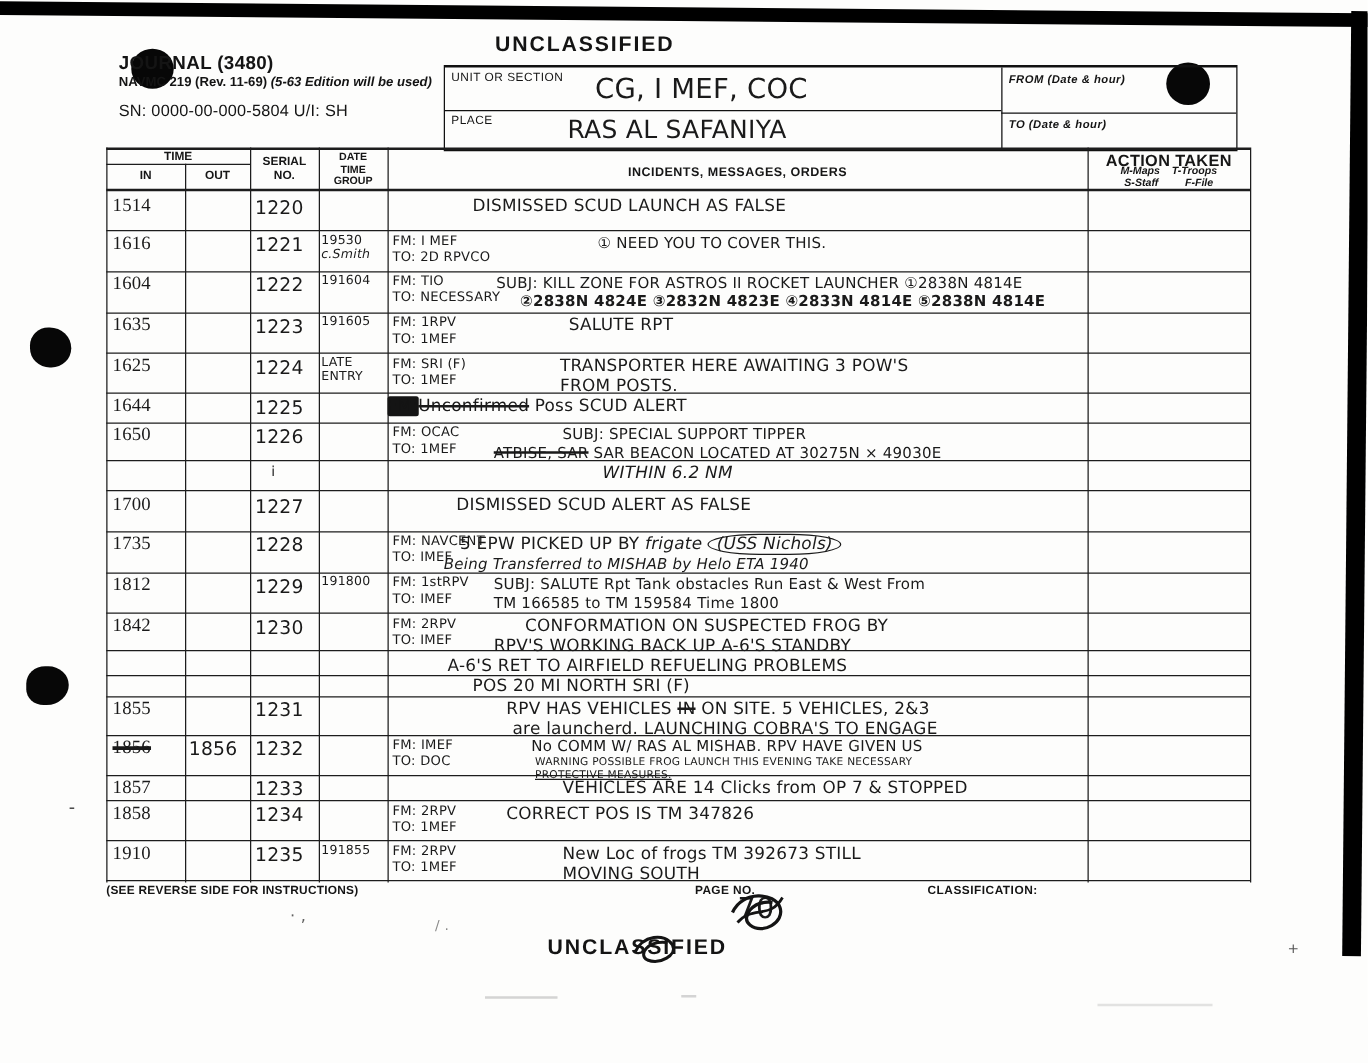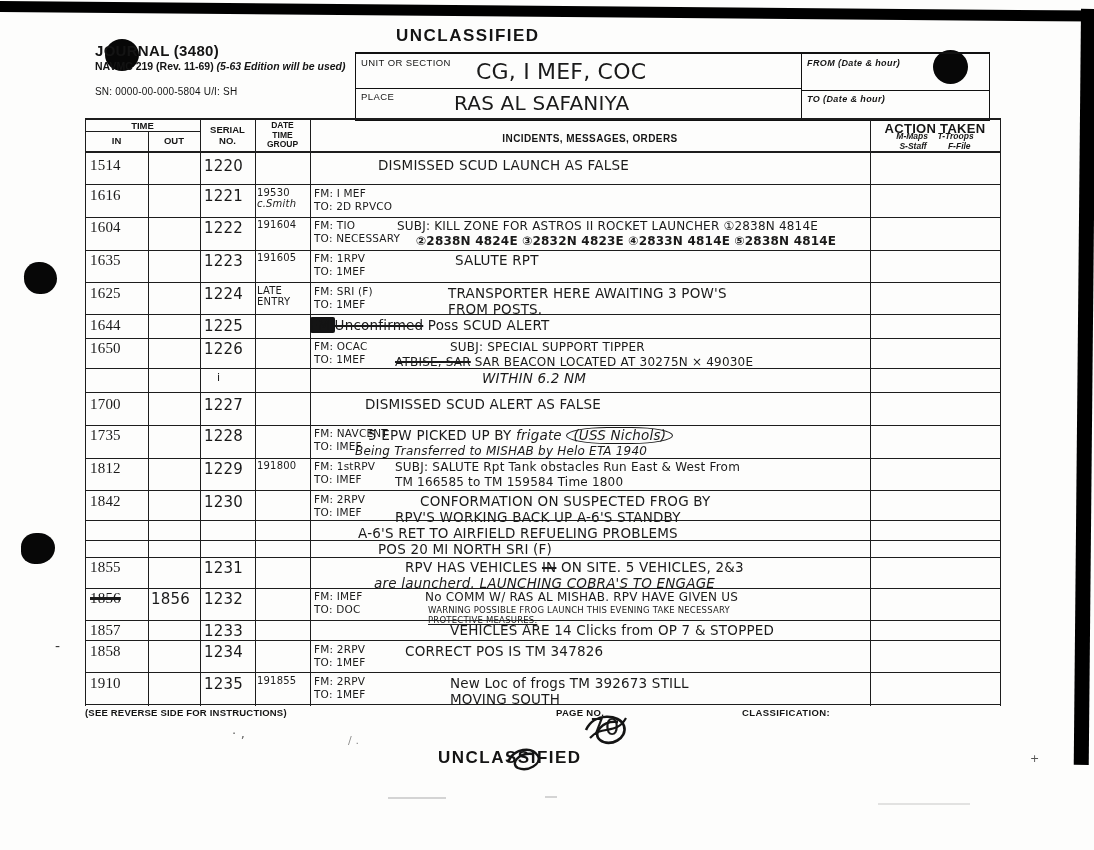--- a/index.html
+++ b/index.html
@@ -22,21 +22,21 @@
   .punch.p3{left:24px;top:262px;width:33px;height:32px;border-radius:46% 54% 50% 50%;}
   .punch.p4{left:21px;top:533px;width:34px;height:31px;border-radius:48% 52% 56% 44%;}
 
   .top-class{position:absolute;left:396px;top:26px;font-size:17px;font-weight:bold;letter-spacing:1.5px;}
   .bottom-class{position:absolute;left:438px;top:748px;font-size:17px;font-weight:bold;letter-spacing:1.5px;}
 
   .form-id{position:absolute;left:95px;top:42px;width:330px;}
   .form-title{font-size:15px;font-weight:bold;letter-spacing:.3px;}
   .form-sub{font-size:10.5px;font-weight:bold;margin-top:1px;}
   .form-sub .ed{font-style:italic;}
-  .form-stock{font-size:10px;margin-top:14px;letter-spacing:.2px;}
+  .form-stock{font-size:13px;margin-top:9px;letter-spacing:.2px;}
 
   
   .hdrbox{position:absolute;left:355px;top:52px;width:633px;height:66px;
     border:1.6px solid #111;border-top-width:2.6px;}
   .hdrbox .lbl{position:absolute;font-size:9.5px;letter-spacing:.4px;font-weight:normal;}
   .hdrbox .lbl.it{font-style:italic;font-weight:bold;font-size:9px;}
   .hb-vdiv{position:absolute;left:445px;top:0;bottom:0;width:1.4px;background:#111;}
   .hb-hdiv-l{position:absolute;left:0;top:34px;width:445px;height:1.4px;background:#111;}
   .hb-hdiv-r{position:absolute;left:445px;top:36px;right:0;height:1.4px;background:#111;}
   .hw{font-family:"DejaVu Sans", sans-serif;color:#1a1a1a;letter-spacing:.2px;}
@@ -185,20 +185,21 @@
         <span class="hw c-serial">1221</span>
         <div class="hw c-dtg">
           <div>19530</div>
           <div class="cur">c.Smith</div>
         </div>
         <div class="hw c-fmto">
           <div>FM: I MEF</div>
           <div>TO: 2D RPVCO</div>
         </div>
         <div class="c-msg">
+          <div class="hw msg-line mid" style="margin-left: 168px;"><span>① NEED YOU TO COVER THIS.</span></div>
         </div>
       </div>
       <div class="entry" style="top: 100px;">
         <span class="hw c-in">1604</span>
         <span class="hw c-serial">1222</span>
         <div class="hw c-dtg">
           <div>191604</div>
         </div>
         <div class="hw c-fmto">
           <div>FM: TIO</div>
@@ -306,21 +307,21 @@
           <div class="hw msg-line" style="margin-left: 85px;"><span>RPV'S  WORKING  BACK UP    A-6'S  STANDBY</span></div>
           <div class="hw msg-line" style="margin-left: 48px;"><span>A-6'S RET TO AIRFIELD REFUELING PROBLEMS</span></div>
           <div class="hw msg-line" style="margin-left: 68px;"><span>POS 20 MI NORTH   SRI (F)</span></div>
         </div>
       </div>
       <div class="entry" style="top: 440px;">
         <span class="hw c-in">1855</span>
         <span class="hw c-serial">1231</span>
         <div class="c-msg">
           <div class="hw msg-line" style="margin-left: 95px;"><span>RPV HAS VEHICLES </span><span class="seg-struck">IN</span><span> ON SITE.  5 VEHICLES, 2&amp;3</span></div>
-          <div class="hw msg-line" style="margin-left: 64px; font-style: italic;"><span>are launcherd.  LAUNCHING  COBRA'S  TO ENGAGE</span></div>
+          <div class="hw msg-line" style="margin-left: 100px;"><span>are launcherd.  LAUNCHING  COBRA'S  TO ENGAGE</span></div>
         </div>
       </div>
       <div class="entry" style="top: 471px;">
         <span class="hw c-in struck">1856</span>
         <span class="hw c-out">1856</span>
         <span class="hw c-serial">1232</span>
         <div class="hw c-fmto">
           <div>FM: IMEF</div>
           <div>TO: DOC</div>
         </div>

